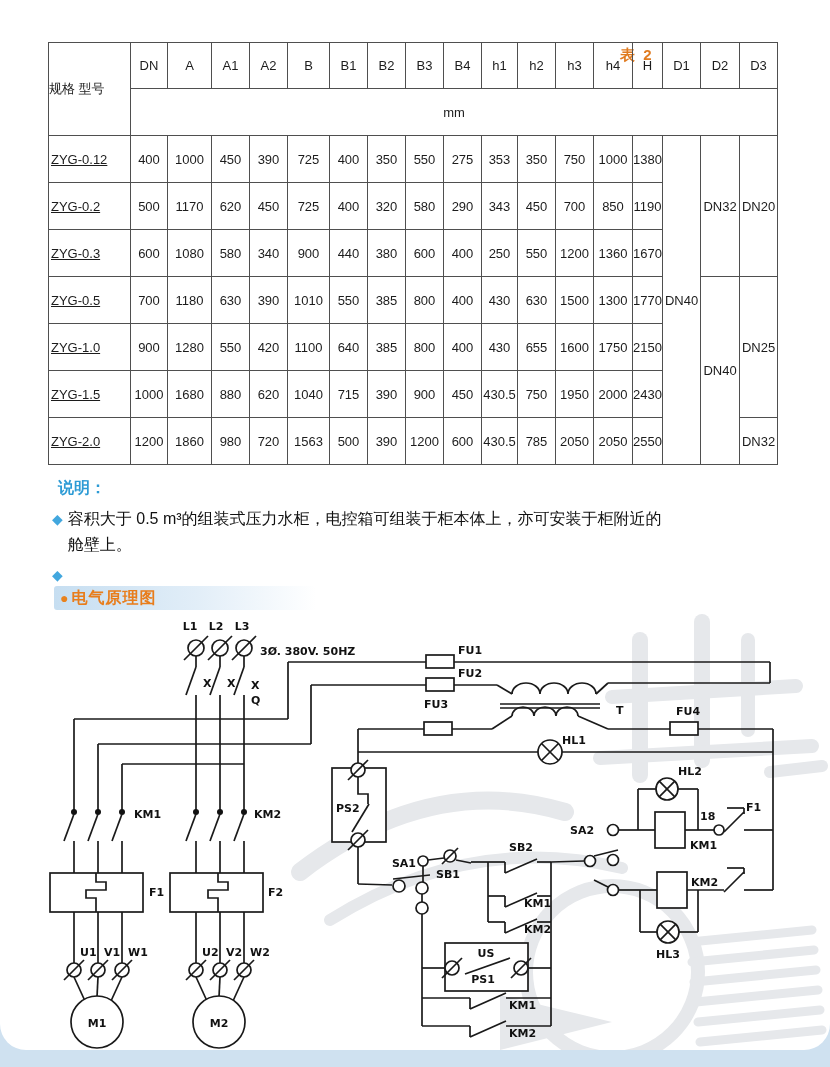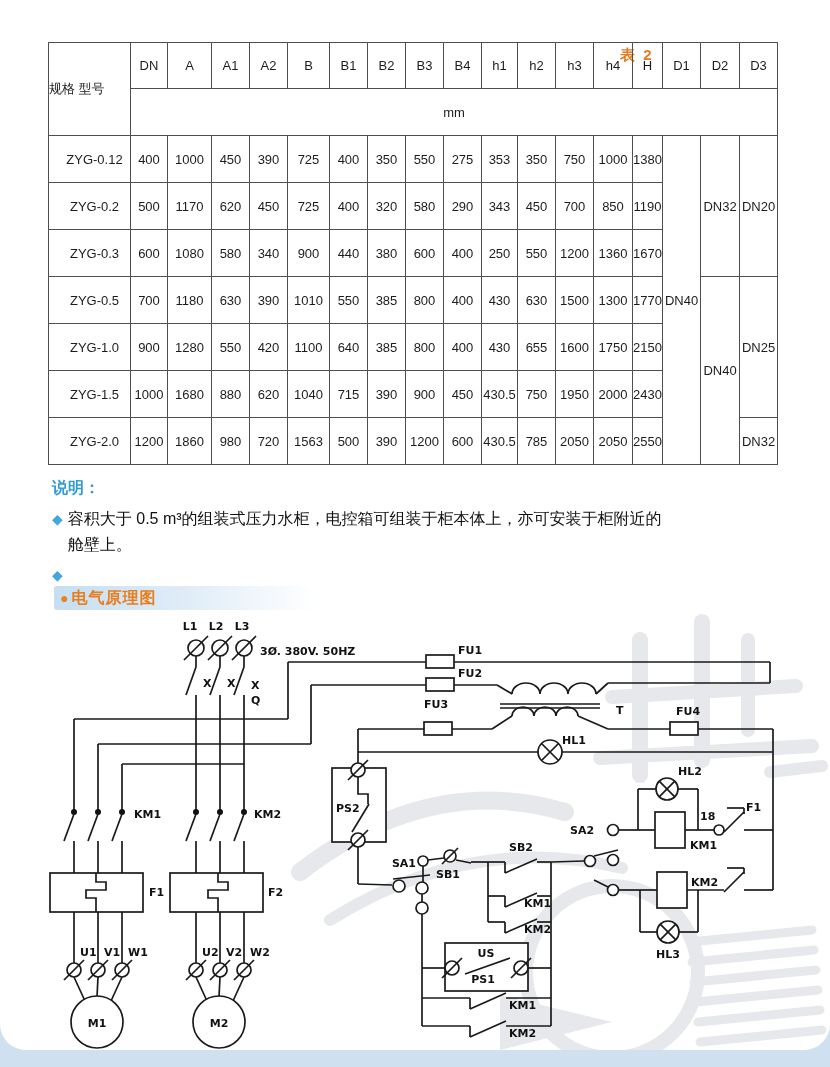--- a/index.html
+++ b/index.html
@@ -24,24 +24,24 @@
     font-size:13px;color:#1c1c1c;
   }
   table.spec td,table.spec th{
     border:1px solid #4f4f4f;text-align:center;vertical-align:middle;
     font-weight:normal;padding:0;overflow:hidden;white-space:nowrap;
   }
   table.spec thead tr.hdr{height:46px;}
   table.spec thead tr.unit{height:47px;}
   table.spec tbody tr{height:47px;}
   table.spec th.corner{text-align:left;font-size:13px;}
-  table.spec td.model{text-align:center;padding-left:10px;}
+  table.spec td.model{text-align:left;padding-left:2px;text-decoration:underline;}
   
   .notes{position:absolute;left:52px;top:478px;width:720px;}
-  .notes-heading{font-size:16px;font-weight:bold;color:#2d9bd5;margin:0 0 7px 0;}
+  .notes-heading{font-size:16px;font-weight:bold;color:#2d9bd5;margin:0 0 7px 6px;}
   .note-item{display:flex;align-items:flex-start;margin:0 0 4px 0;}
   .note-item .diamond{color:#42a7de;font-size:14px;line-height:26px;margin-right:5px;flex:0 0 auto;}
   .note-item .note-text{font-size:16px;line-height:26px;color:#111;width:596px;}
   
   .diagram-header{
     position:absolute;left:54px;top:586px;width:256px;height:24px;
     display:flex;align-items:center;padding-left:6px;border-radius:3px;
     background:linear-gradient(90deg,#c6def1 0%,#e2eef8 55%,rgba(255,255,255,0) 100%);
   }
   .diagram-header .dot{color:#e8821e;font-size:14px;margin-right:3px;line-height:1;}

